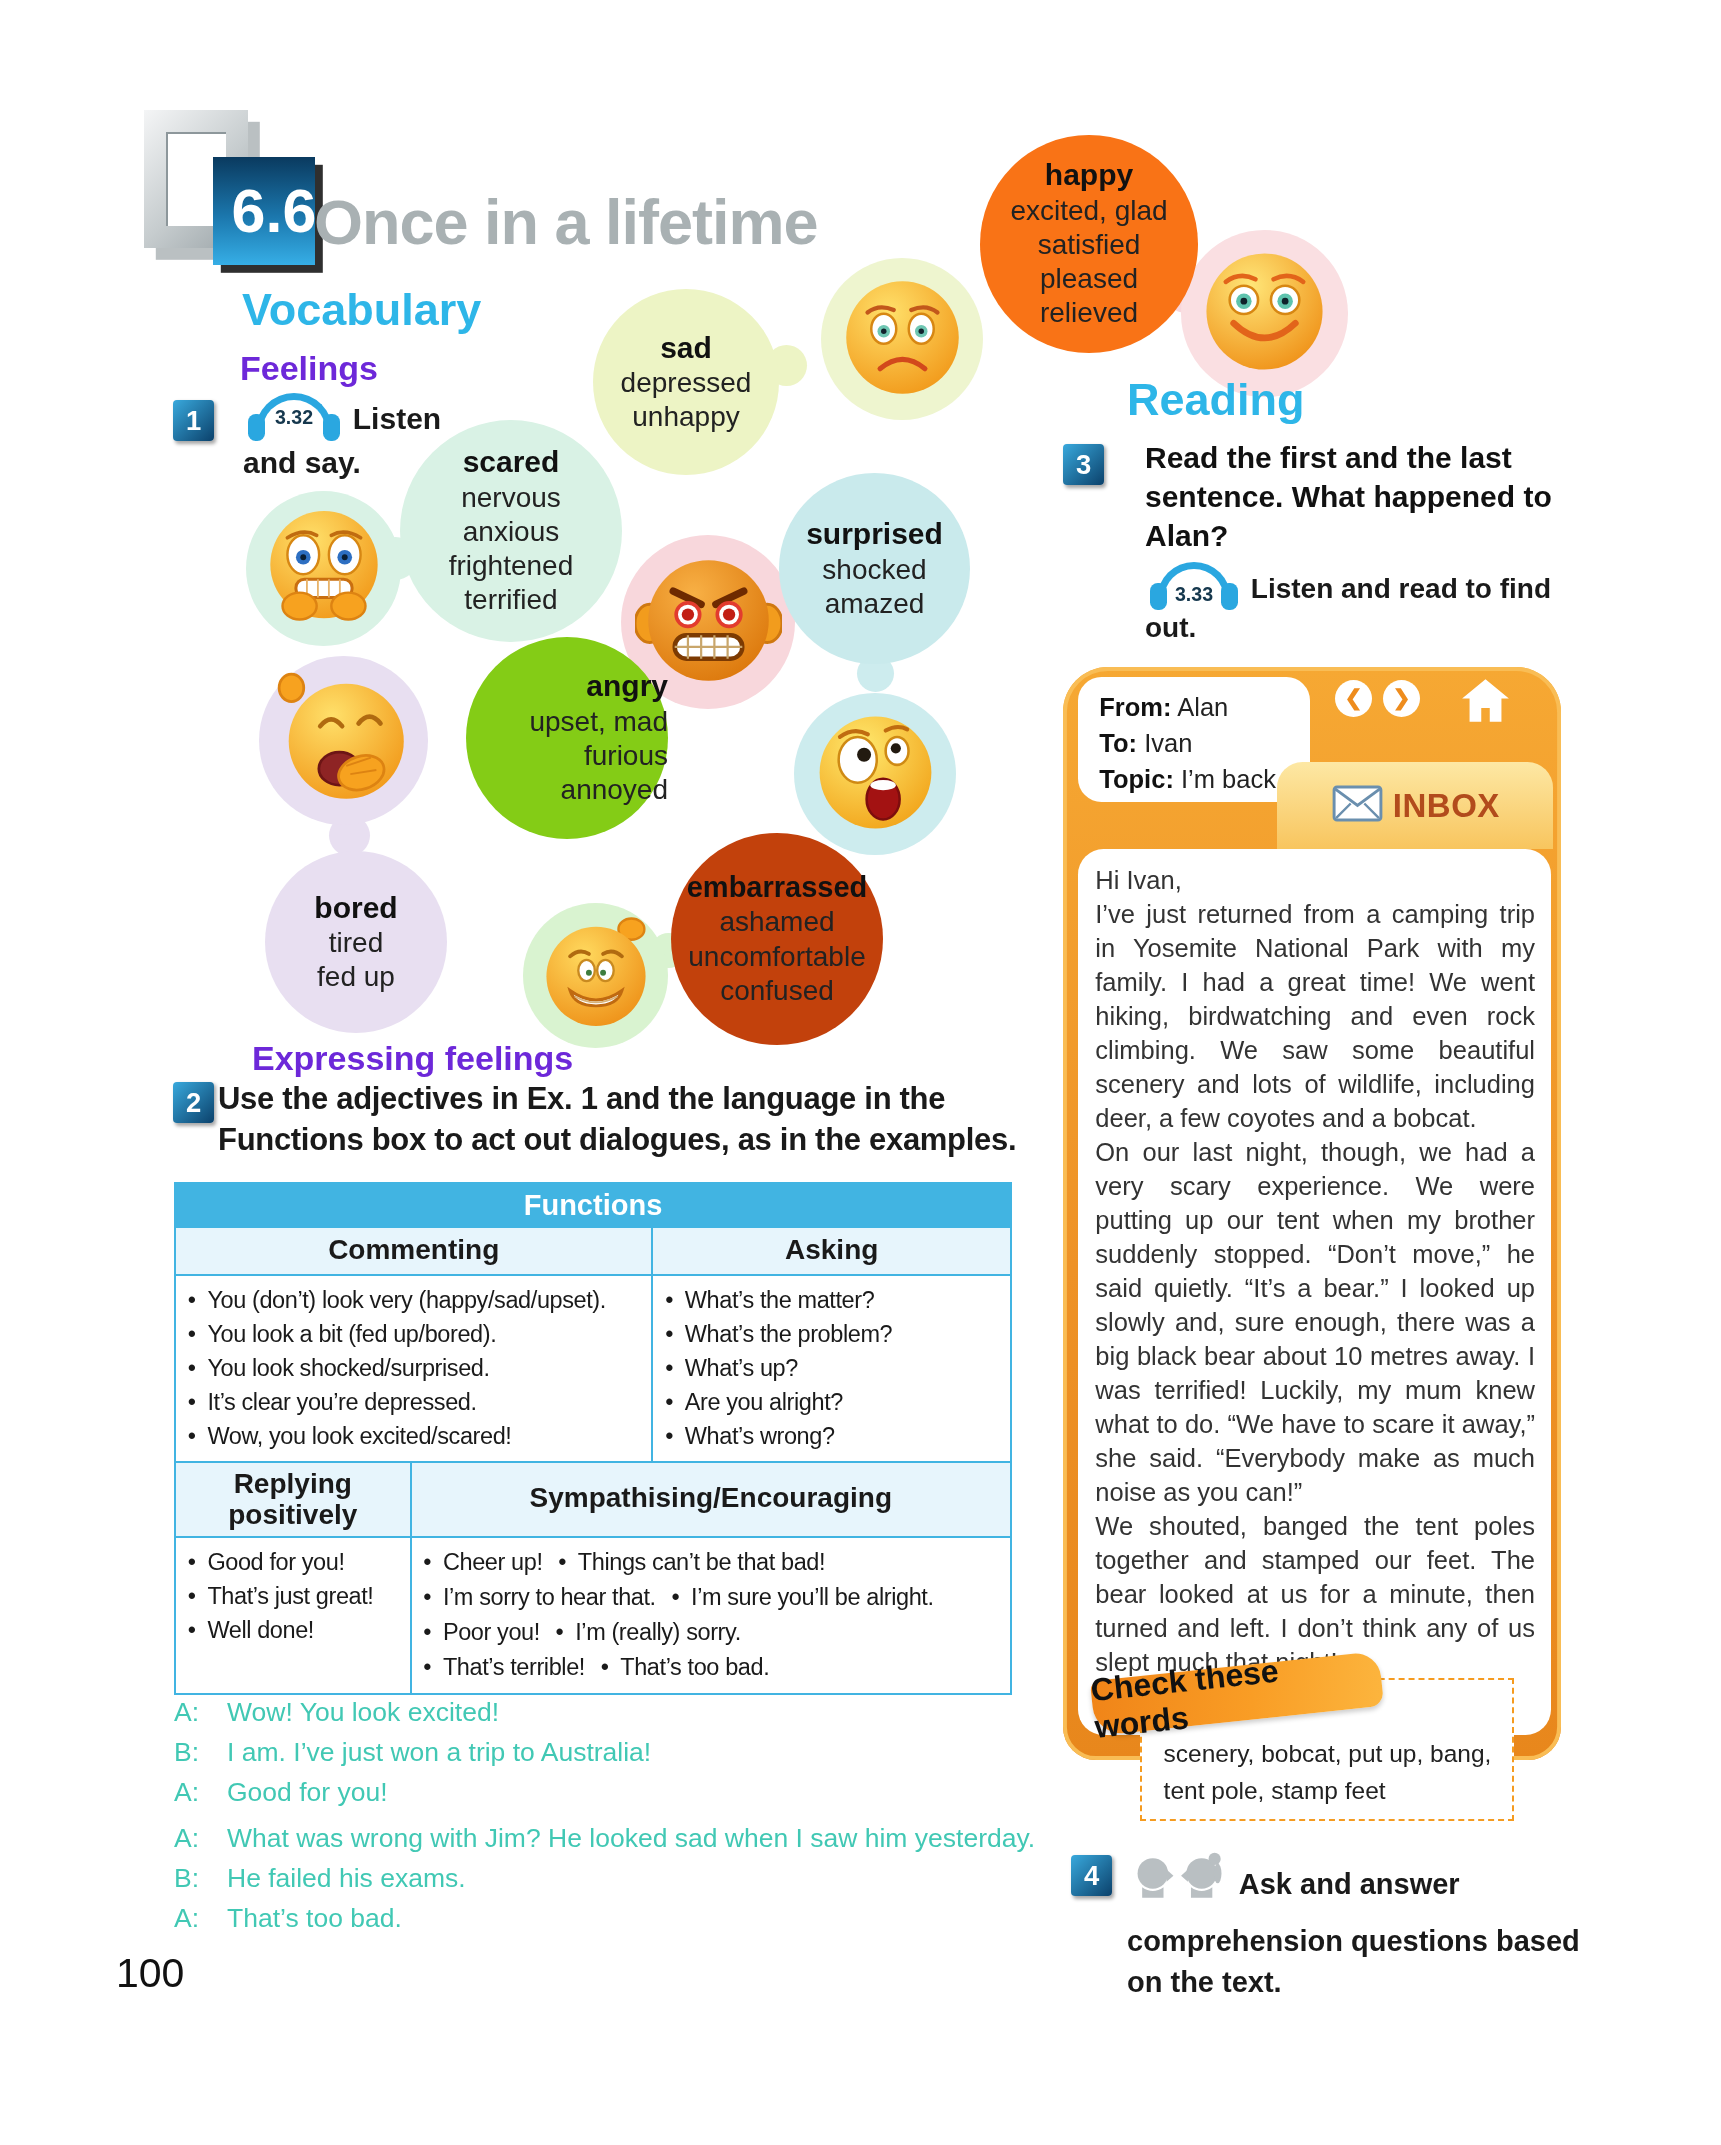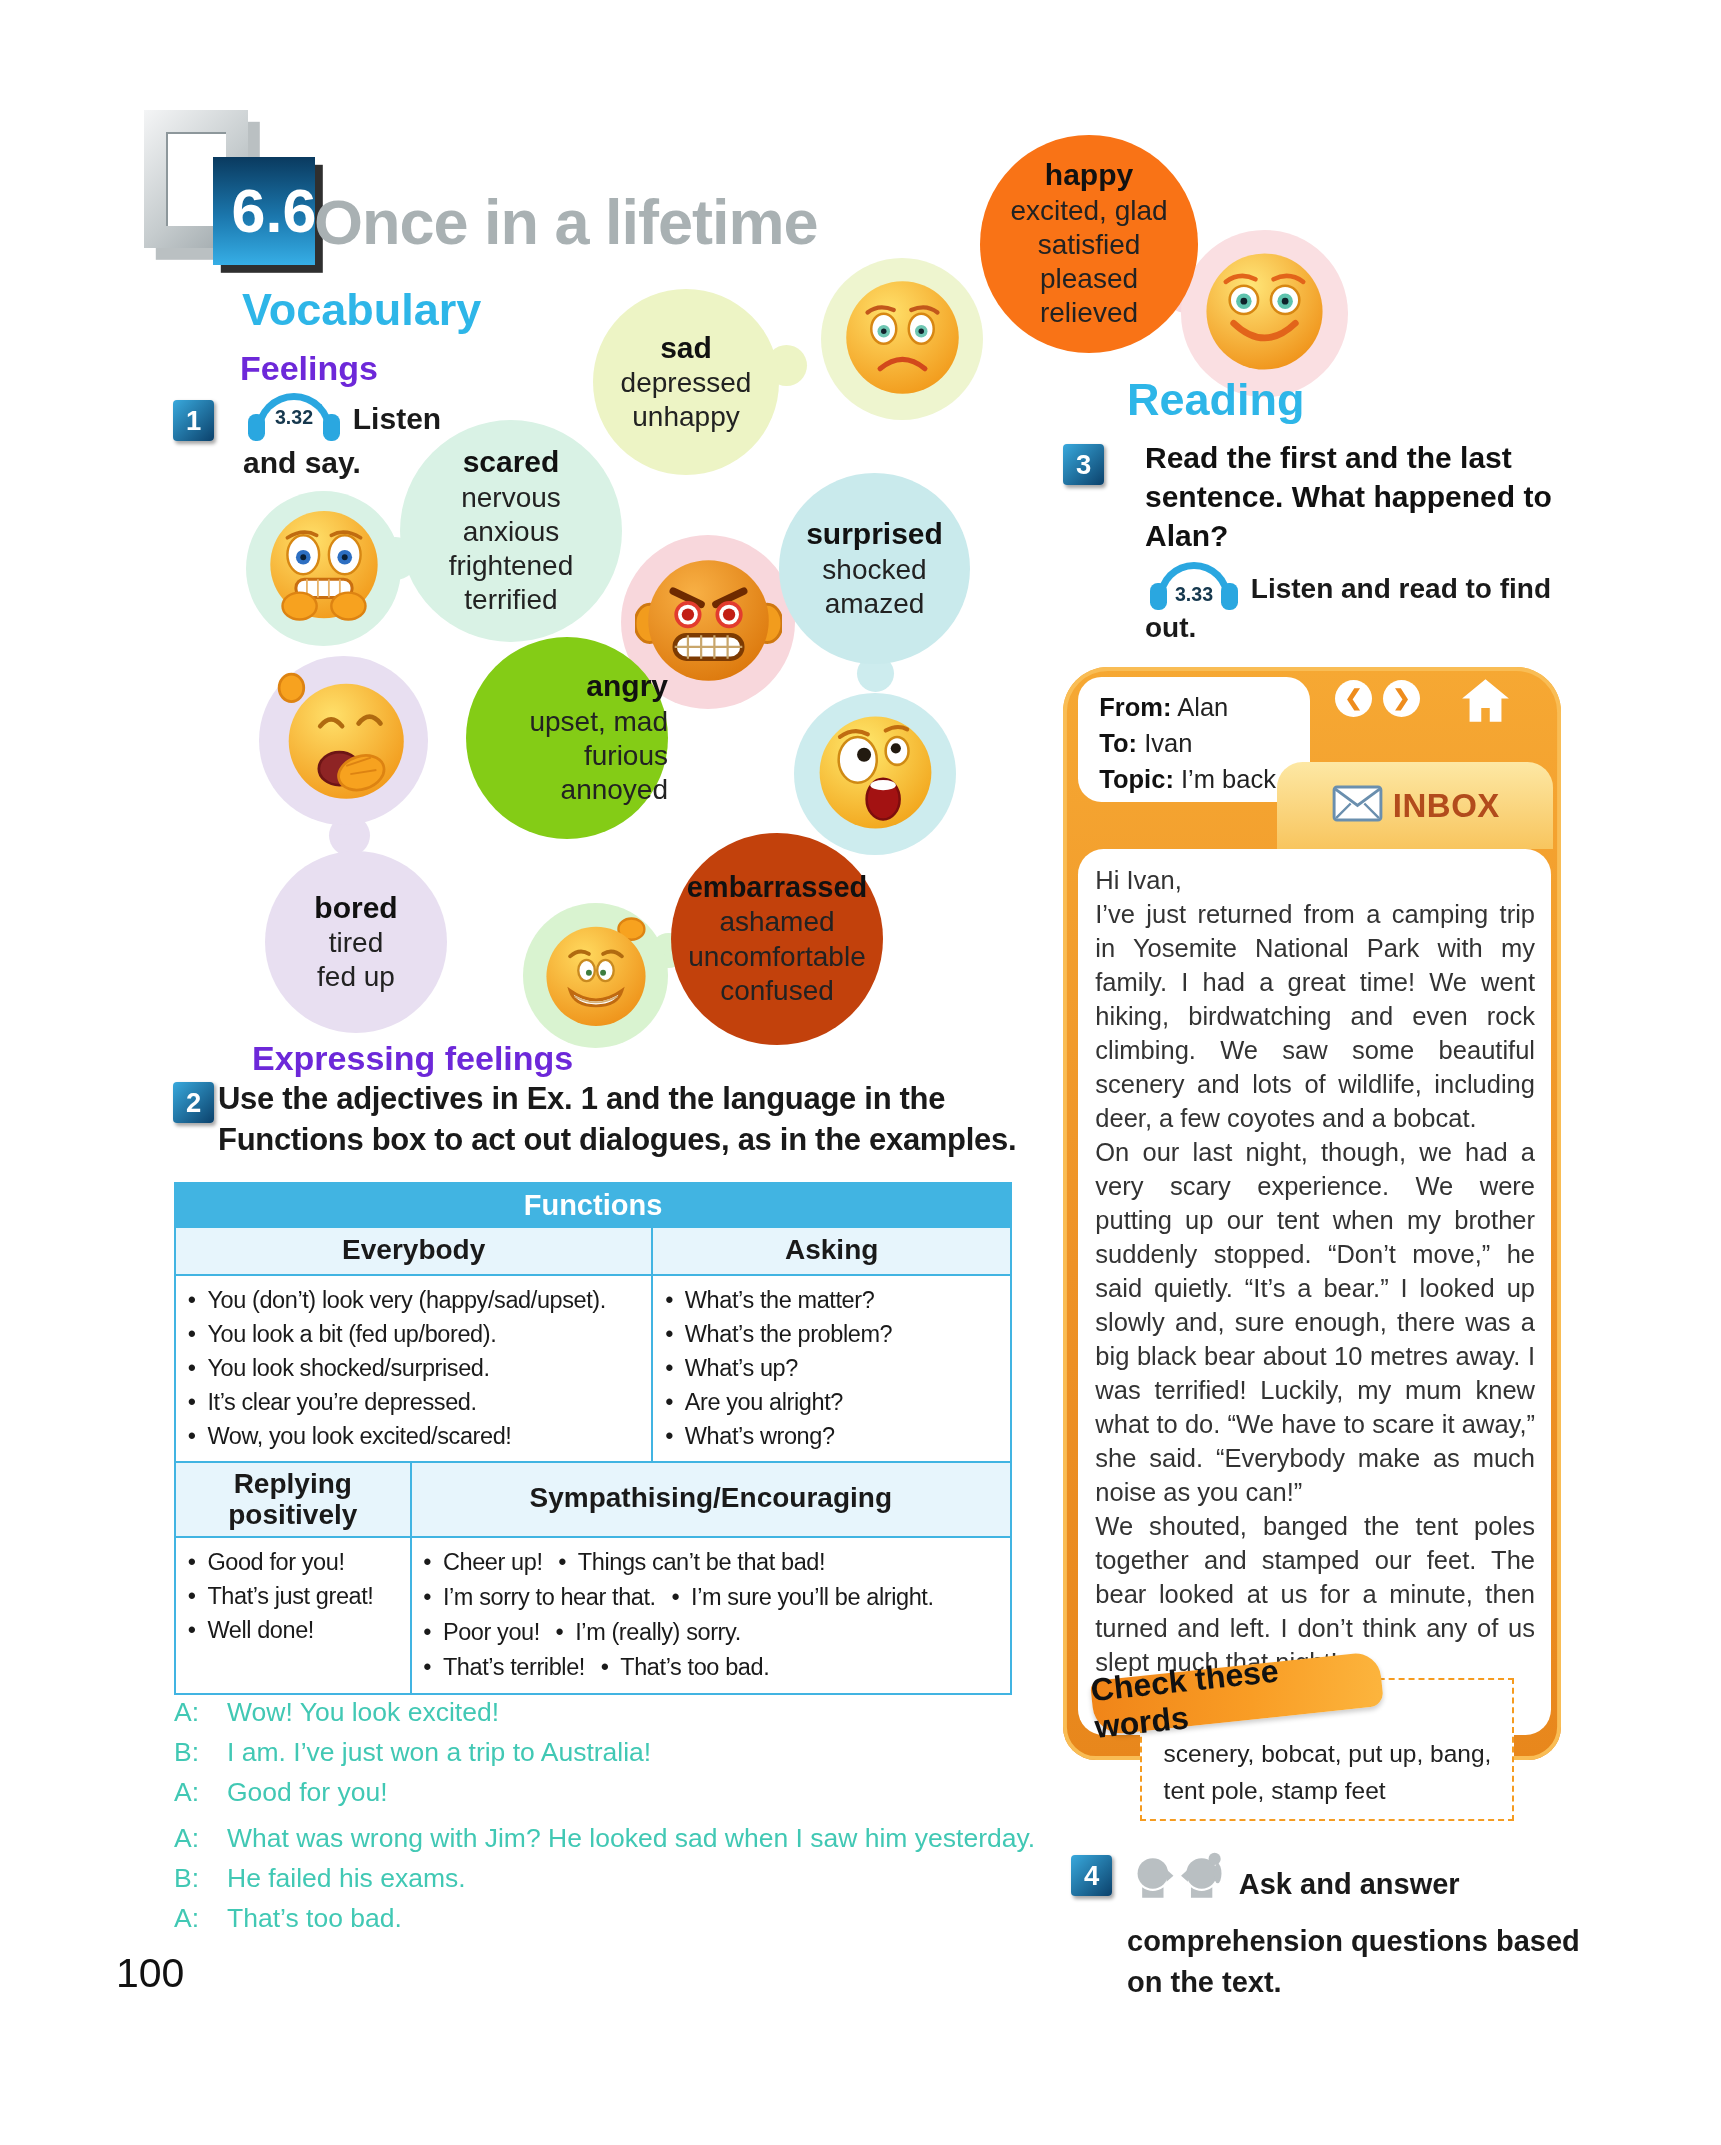--- a/index.html
+++ b/index.html
@@ -331,21 +331,21 @@
     <span class="s">confused</span>
   </div>
 
   <div class="abs h-gray" style="left:252px;top:1039px;font-size:34px;">Expressing feelings</div>
   <div class="abs exnum" style="left:173px;top:1082px;">2</div>
   <div class="abs" style="left:218px;top:1078px;width:843px;font-size:31px;font-weight:bold;line-height:41px;letter-spacing:-0.3px;">Use the adjectives in Ex. 1 and the language in the Functions box to act out dialogues, as in the examples.</div>
 
   <div class="abs ftable" style="left:174px;top:1182px;width:838px;">
     <div class="ft-title">Functions</div>
     <div class="ft-row hrow1">
-      <div class="cell hcell c1">Everybody</div>
+      <div class="cell hcell c1">Commenting</div>
       <div class="cell hcell c2">Asking</div>
     </div>
     <div class="ft-row">
       <div class="cell c1">
         <div class="bl">
             <span class="bu">•</span>
             <span>You (don’t) look very (happy/sad/upset).</span>
           </div>
         <div class="bl">
             <span class="bu">•</span>

